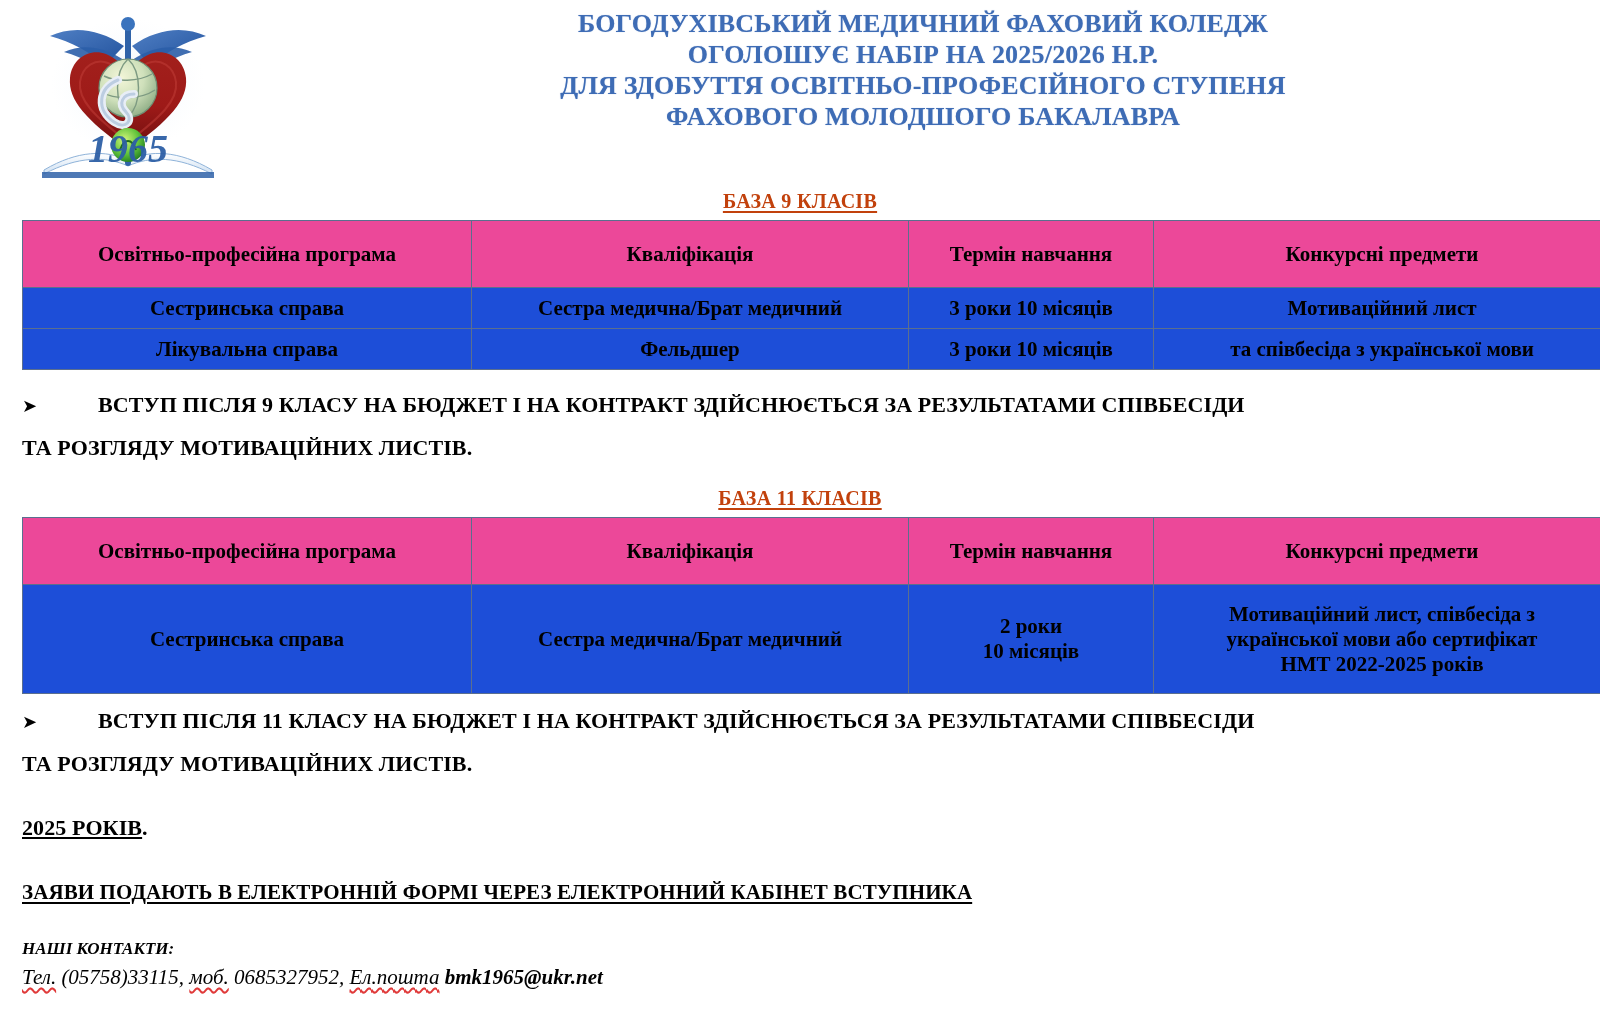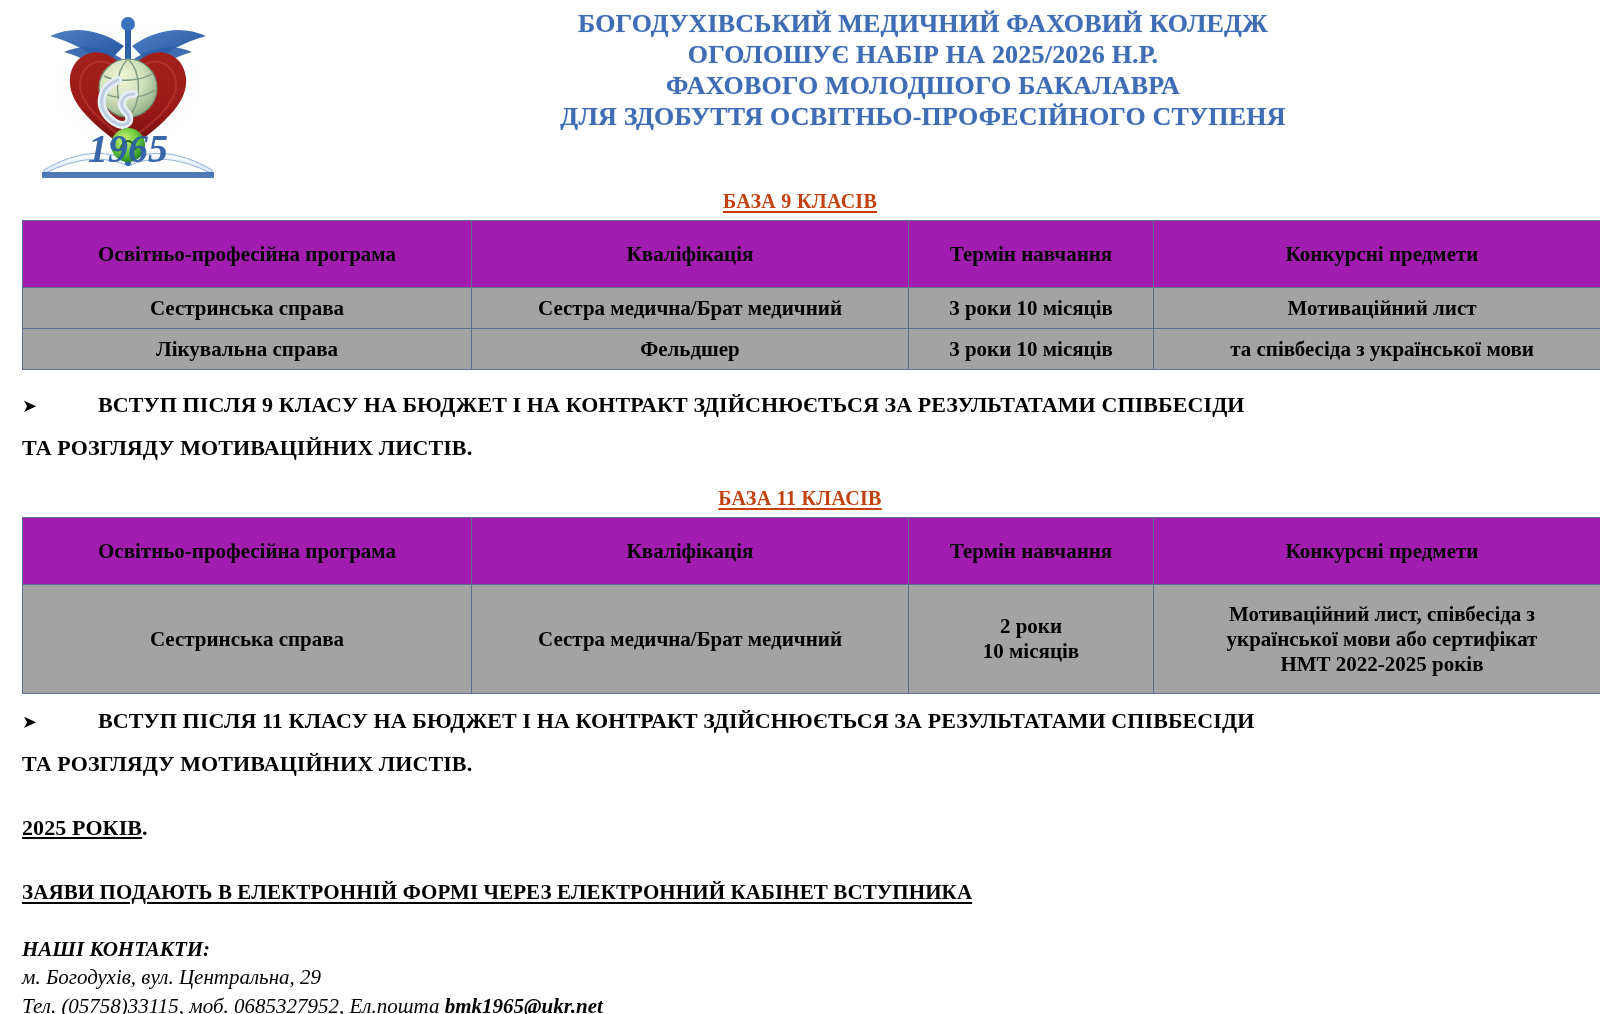--- a/index.html
+++ b/index.html
@@ -75,26 +75,26 @@
     border: 1.5px solid #5b6f8e;
     text-align: center;
     vertical-align: middle;
     font-weight: bold;
     font-size: 21px;
     line-height: 25px;
     padding: 2px 4px;
     color: #000;
   }
   table.grid thead th {
-    background: #a21caf;
+    background: #ec4899;
     height: 62px;
     font-size: 21px;
   }
   table.grid tbody td {
-    background: #a3a3a3;
+    background: #1d4ed8;
   }
   .t1 tbody td { height: 36px; }
   .t2 tbody td { height: 104px; }
 
   .col-prog { width: 440px; }
   .col-qual { width: 428px; }
   .col-term { width: 236px; }
   .col-subj { width: 448px; }
 
   
@@ -132,21 +132,21 @@
     text-decoration: underline;
     text-underline-offset: 3px;
     letter-spacing: .1px;
   }
 
   
   .contacts { margin: 30px 0 0 0; }
   .contacts-title {
     font-style: italic;
     font-weight: bold;
-    font-size: 21px;
+    font-size: 17px;
     line-height: 28px;
   }
   .contact-line {
     font-style: italic;
     font-size: 21px;
     line-height: 29px;
   }
   .spell {
     text-decoration: underline;
     text-decoration-style: wavy;
@@ -227,22 +227,22 @@
       <circle cx="100" cy="143" r="17" fill="url(#greenG)"></circle>
       <path d="M92 148 C96 136 104 136 108 148" fill="none" stroke="#1e6b20" stroke-width="2"></path>
 
       <text x="100" y="160" text-anchor="middle" font-family="Liberation Serif, serif" font-size="40" font-style="italic" font-weight="bold" fill="#2d5fa6" opacity=".95">1965</text>
     </svg>
   </div>
 
   <div class="title-block">
     <div class="title-line">БОГОДУХІВСЬКИЙ МЕДИЧНИЙ ФАХОВИЙ КОЛЕДЖ</div>
     <div class="title-line">ОГОЛОШУЄ НАБІР НА 2025/2026 Н.Р.</div>
+    <div class="title-line">ДЛЯ ЗДОБУТТЯ ОСВІТНЬО-ПРОФЕСІЙНОГО СТУПЕНЯ</div>
     <div class="title-line">ФАХОВОГО МОЛОДШОГО БАКАЛАВРА</div>
-    <div class="title-line">ДЛЯ ЗДОБУТТЯ ОСВІТНЬО-ПРОФЕСІЙНОГО СТУПЕНЯ</div>
   </div>
 </div>
 
 <div class="page-body">
 
   <div class="section-heading sh-1">БАЗА 9 КЛАСІВ</div>
 
   <table class="grid t1">
     <thead>
       <tr>
@@ -307,21 +307,20 @@
   </p>
 
   <p class="bullet-para" style="margin-top:22px;">
     <span class="uline">2025 РОКІВ</span><span>.</span>
   </p>
 
   <div class="apply-line">ЗАЯВИ ПОДАЮТЬ В ЕЛЕКТРОННІЙ ФОРМІ ЧЕРЕЗ ЕЛЕКТРОННИЙ КАБІНЕТ ВСТУПНИКА</div>
 
   <div class="contacts">
     <div class="contacts-title">НАШІ КОНТАКТИ:</div>
-    <div class="contact-line">м. Богодухів, вул. Центральна, 29</div>
     <div class="contact-line">
       <span class="spell">Тел.</span>
       <span>(05758)33115,</span>
       <span class="spell">моб.</span>
       <span>0685327952,</span>
       <span class="spell">Ел.пошта</span>
       <span class="email">bmk1965@ukr.net</span>
     </div>
   </div>
 

